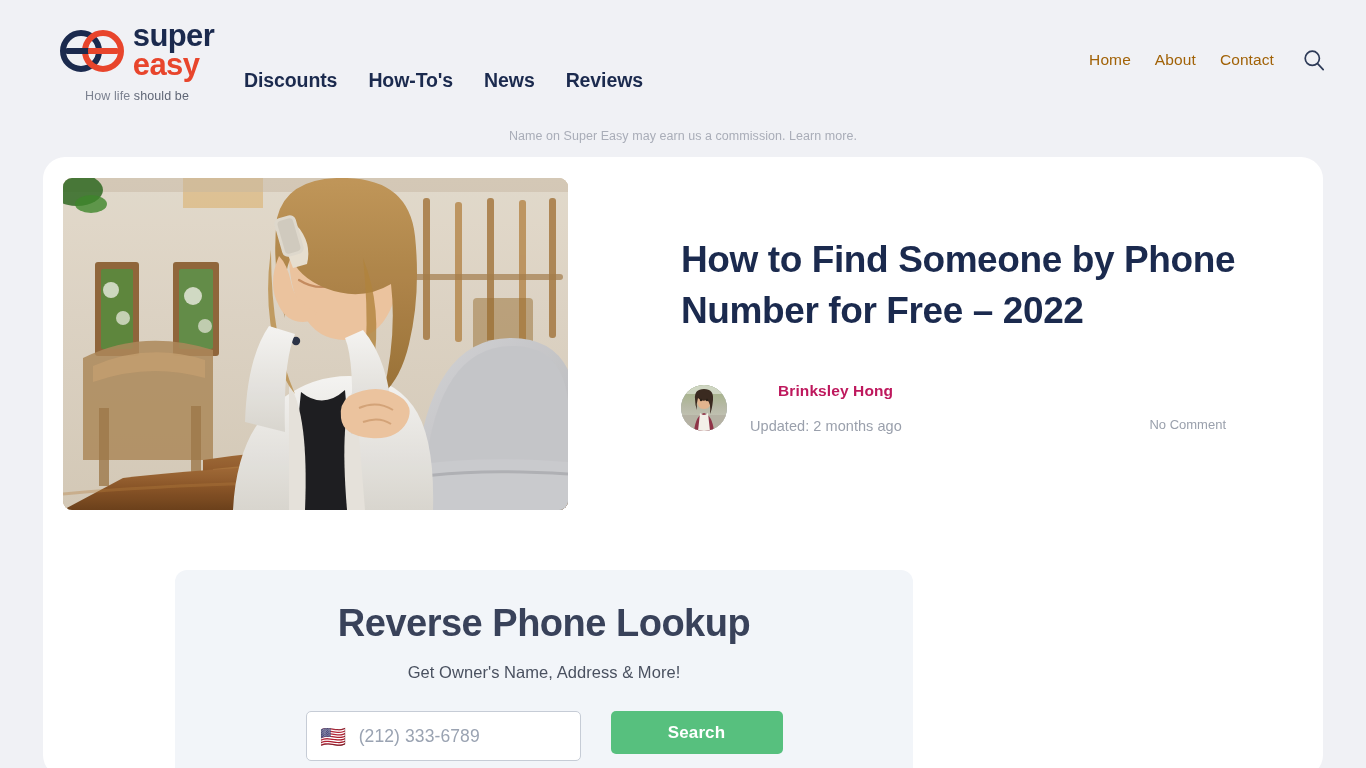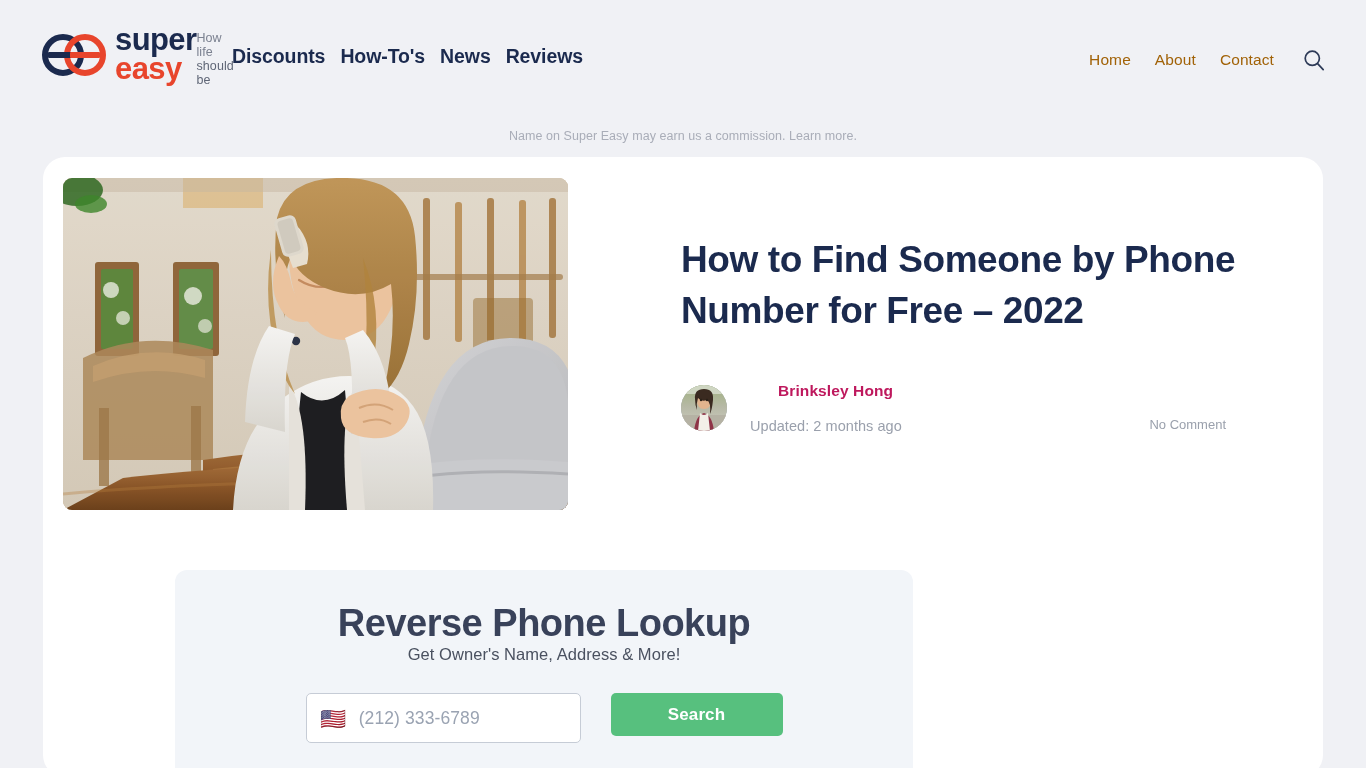--- a/index.html
+++ b/index.html
@@ -23,21 +23,21 @@
     height: 112px;
     background: #f0f1f5;
     display: flex;
     align-items: flex-start;
     padding: 0 40px 0 42px;
     position: relative;
   }
 
   .brand {
     display: flex;
-    flex-direction: row;
+    flex-direction: column;
     align-items: center;
     padding-top: 22px;
     width: 190px;
   }
 
   .brand-row {
     display: flex;
     align-items: center;
     gap: 9px;
   }
@@ -82,22 +82,23 @@
     margin-top: 9px;
     font-size: 12.5px;
     color: #7b8190;
     letter-spacing: 0.1px;
   }
   .brand-tagline b { color: #5f6676; font-weight: 400; }
 
   .main-nav {
     display: flex;
     align-items: center;
-    gap: 15px;
-    padding-top: 45px;
+    gap: 31px;
+    margin-left: 12px;
+    padding-top: 69px;
   }
   .main-nav a {
     font-size: 19.5px;
     font-weight: 700;
     color: #1b2a4e;
     text-decoration: none;
     letter-spacing: -0.1px;
   }
 
   .util-nav {
@@ -232,20 +233,21 @@
   .lookup-title {
     font-size: 38px;
     font-weight: 800;
     color: #39425a;
     letter-spacing: -0.5px;
   }
 
   .lookup-subtitle {
     font-size: 16.5px;
     color: #4a5160;
+    margin-top: 18px;
     letter-spacing: 0.05px;
   }
 
   .lookup-form {
     display: flex;
     justify-content: center;
     gap: 30px;
     margin-top: 29px;
   }
 

